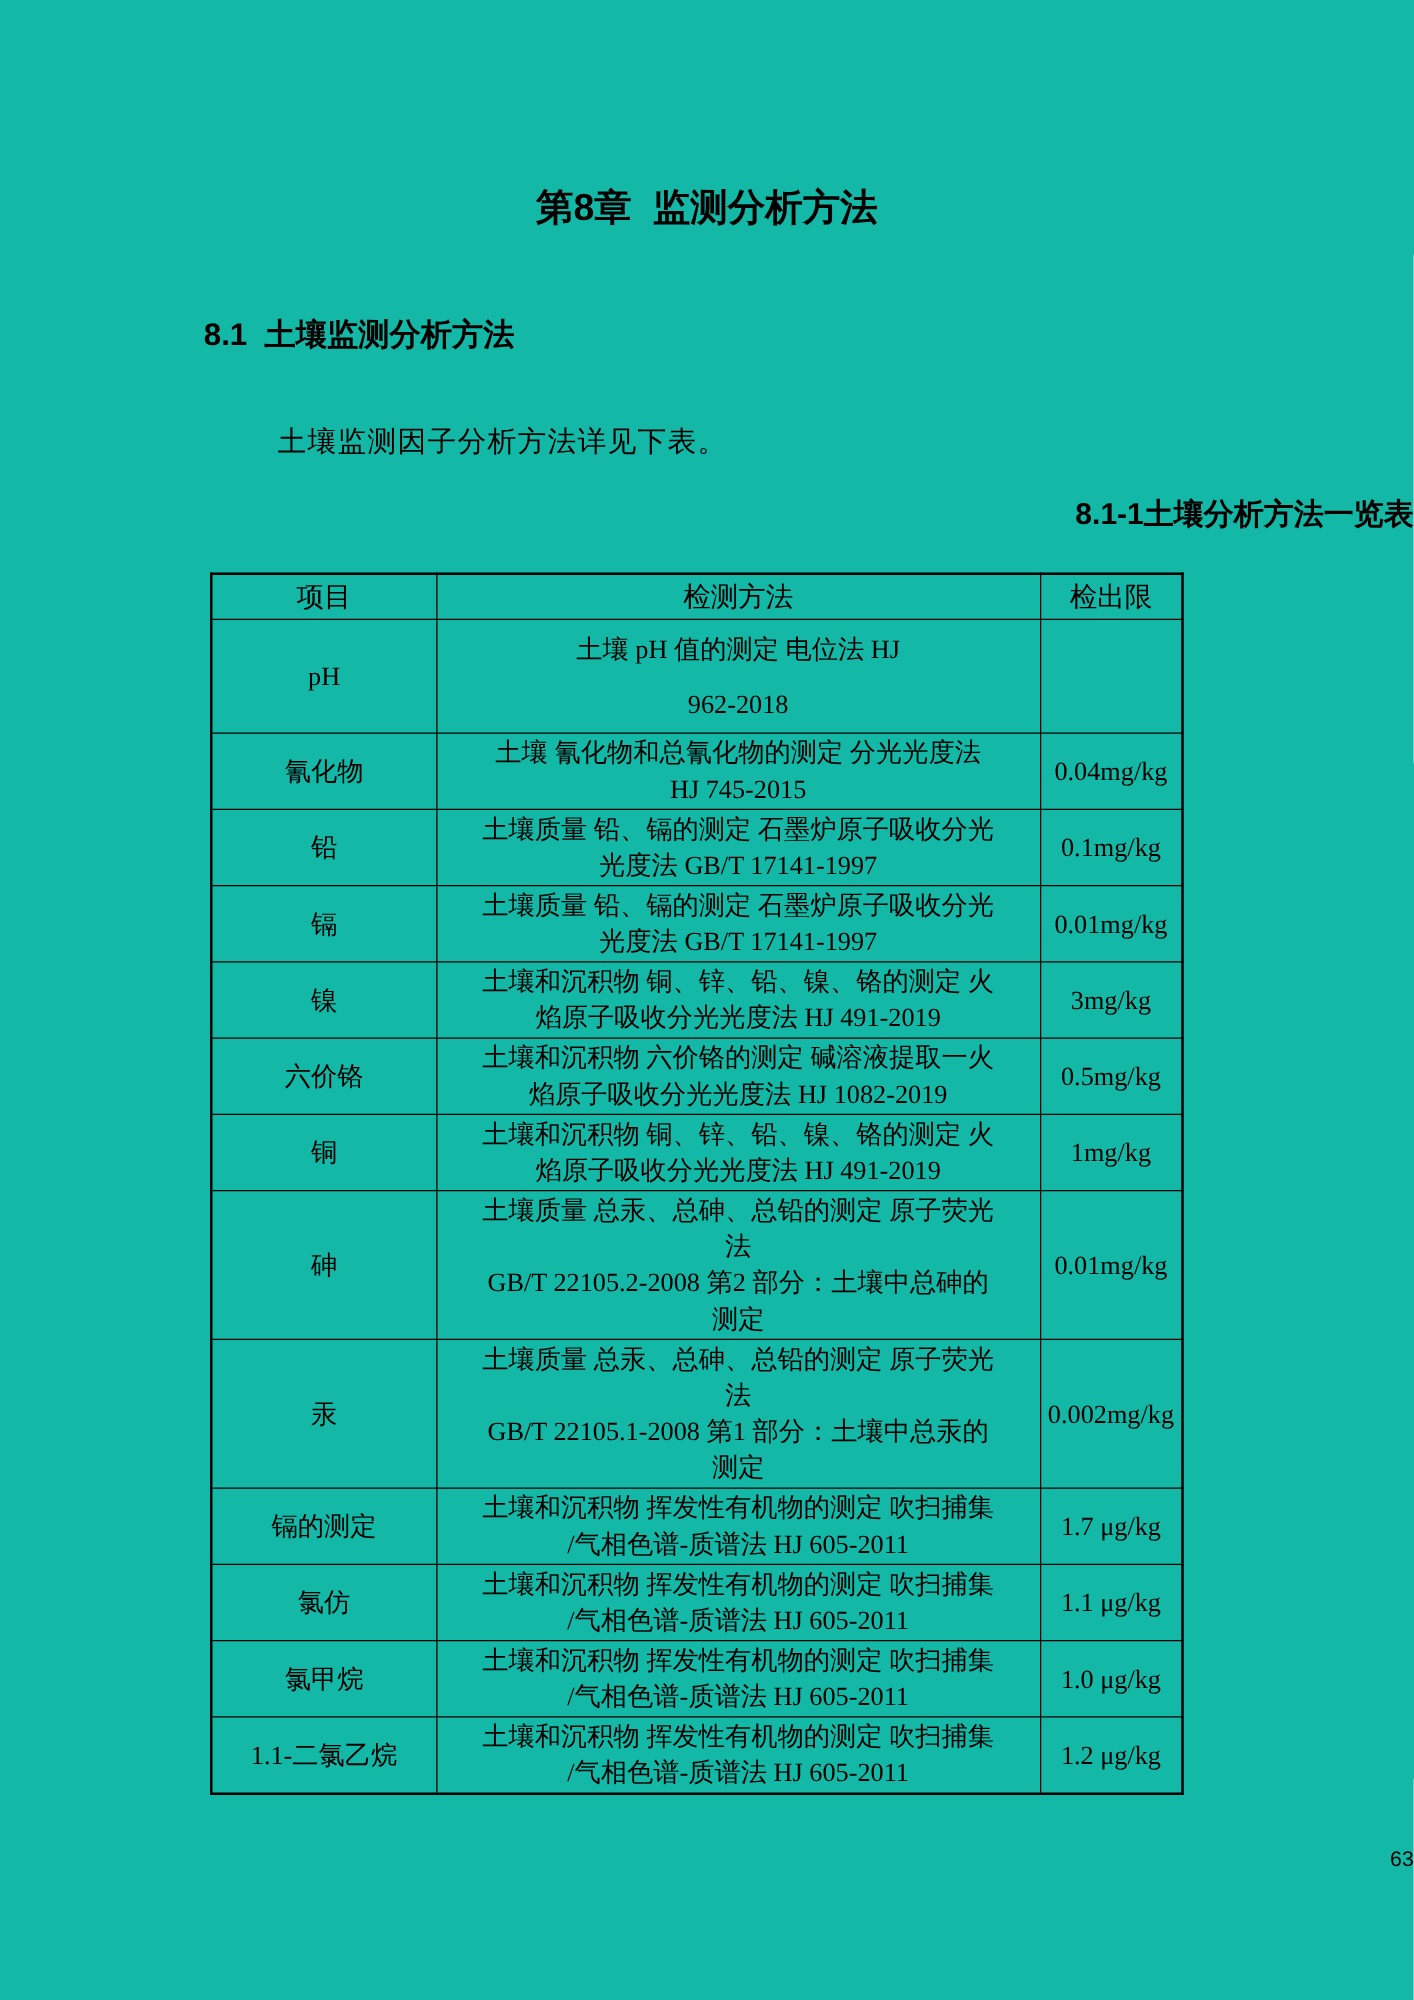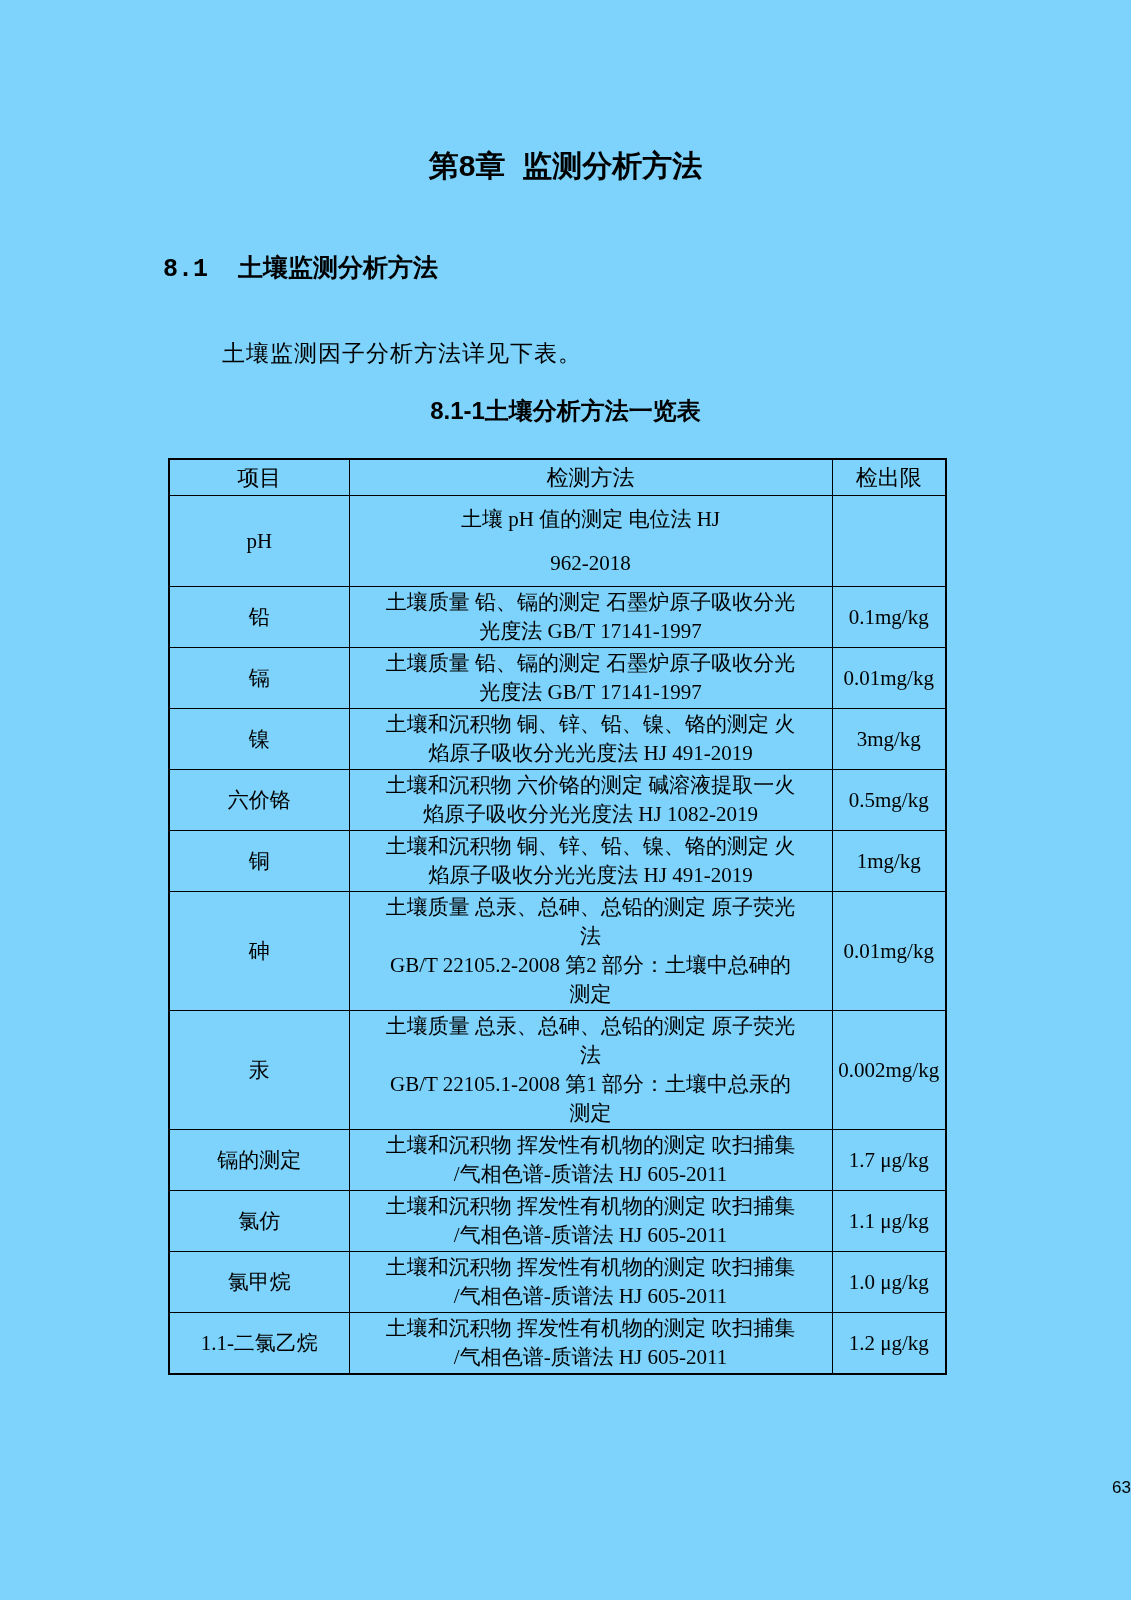--- a/index.html
+++ b/index.html
@@ -1,47 +1,47 @@
 <!DOCTYPE html>
 <html><head>
 <meta charset="utf-8">
 <style>
   html, body { margin: 0; padding: 0; background: #ffffff; }
   .page {
     position: relative;
     width: 1131px;
     height: 1600px;
-    background: #7dd3fc;
+    background: #14b8a6;
     color: #000000;
     font-family: "Liberation Serif", "DejaVu Serif", serif;
     overflow: hidden;
   }
   .chapter-title {
     padding-top: 146px;
     text-align: center;
     font-family: "Liberation Sans", "DejaVu Sans", sans-serif;
     font-weight: bold;
     font-size: 30px;
     white-space: pre;
   }
   .section-title {
     margin: 64px 0 0 163px;
-    font-family: Liberation Mono, monospace;
+    font-family: Liberation Sans, sans-serif;
     font-weight: bold;
     font-size: 25px;
     white-space: pre;
   }
   .intro {
     margin: 54px 0 0 222px;
     font-size: 23px;
     letter-spacing: 1px;
   }
   .table-title {
     margin-top: 26px;
-    text-align: center;
+    text-align: right;
     font-family: "Liberation Sans", "DejaVu Sans", sans-serif;
     font-weight: bold;
     font-size: 24px;
   }
   table.analysis {
     border-collapse: collapse;
     table-layout: fixed;
     margin: 31px 0 0 168px;
     width: 777px;
     border: 2px solid #000000;
@@ -95,20 +95,26 @@
       <tr>
         <th>项目</th>
         <th>检测方法</th>
         <th>检出限</th>
       </tr>
       <tr class="row-ph">
         <td class="item-cell">pH</td>
         <td class="method-cell">土壤 pH 值的测定  电位法 HJ
 962-2018</td>
         <td class="limit-cell"></td>
+      </tr>
+      <tr class="row-2line">
+        <td class="item-cell">氰化物</td>
+        <td class="method-cell">土壤 氰化物和总氰化物的测定 分光光度法
+HJ 745-2015</td>
+        <td class="limit-cell">0.04mg/kg</td>
       </tr>
       <tr class="row-2line">
         <td class="item-cell">铅</td>
         <td class="method-cell">土壤质量 铅、镉的测定 石墨炉原子吸收分光
 光度法 GB/T 17141-1997</td>
         <td class="limit-cell">0.1mg/kg</td>
       </tr>
       <tr class="row-2line">
         <td class="item-cell">镉</td>
         <td class="method-cell">土壤质量 铅、镉的测定 石墨炉原子吸收分光

